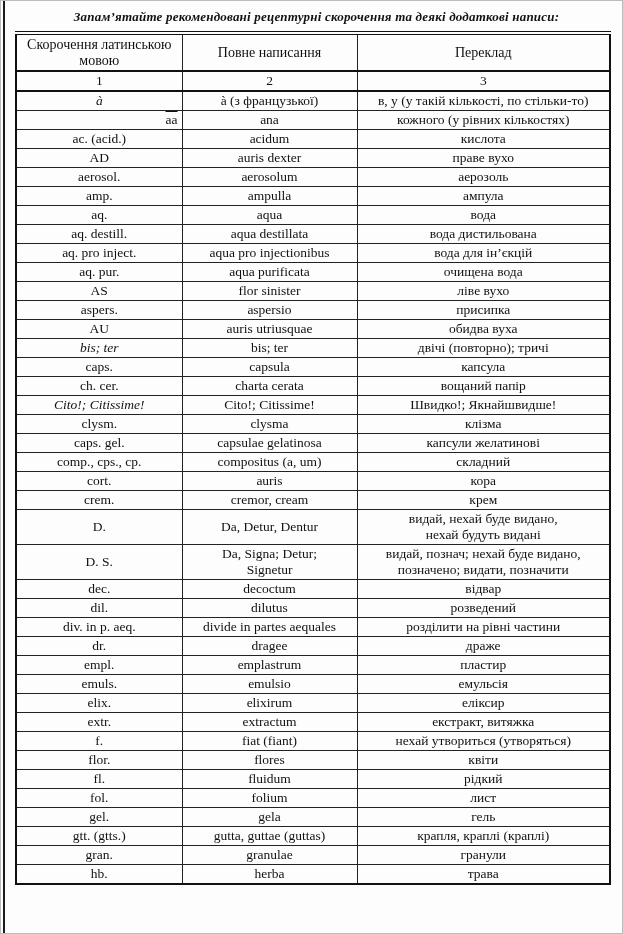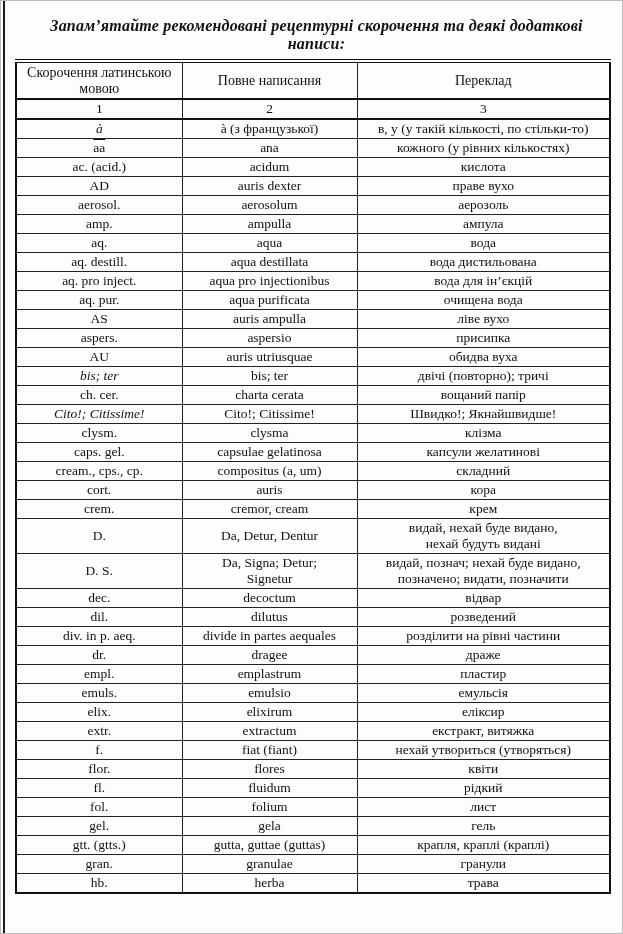--- a/index.html
+++ b/index.html
@@ -15,23 +15,23 @@
     font-family: "Liberation Serif", "DejaVu Serif", serif;
     color: #111;
   }
   .scan-edge {
     position: absolute;
     left: 2px; top: 0;
     width: 2px; height: 100%;
     background: #1a1a1a;
   }
   .page-title {
-    margin: 16px 20px 6px 30px;
+    margin: 8px 20px 6px 30px;
     text-align: center;
-    font-size: 16px;
+    font-size: 13px;
     font-weight: bold;
     font-style: italic;
     letter-spacing: 0.2px;
   }
   table.abbr-table {
     margin-left: 14px;
     width: 594px;
     border-collapse: collapse;
     table-layout: fixed;
     border: 2px solid #111;
@@ -55,21 +55,21 @@
     height: 38px;
     border-bottom: 2px solid #111;
     font-size: 14px;
   }
   thead tr.numbers-row th {
     height: 17px;
     border-bottom: 2px solid #111;
   }
   tbody td { height: 17px; }
   .style-italic { font-style: italic; }
-  .style-overline { text-decoration: overline; }
+  .style-overline { text-decoration: overline; text-align: right; }
 </style>
 </head>
 <body>
 
 <div class="page">
   <div class="scan-edge"></div>
 
   <div class="page-title">Запам’ятайте рекомендовані рецептурні скорочення та деякі додаткові написи:</div>
 
   <table class="abbr-table">
@@ -147,21 +147,21 @@
     </tr>
 
     <tr>
       <td>aq. pur.</td>
       <td>aqua purificata</td>
       <td>очищена вода</td>
     </tr>
 
     <tr>
       <td>AS</td>
-      <td>auris ampulla</td>
+      <td>flor sinister</td>
       <td>ліве вухо</td>
     </tr>
 
     <tr>
       <td>aspers.</td>
       <td>aspersio</td>
       <td>присипка</td>
     </tr>
 
     <tr>
@@ -170,20 +170,25 @@
       <td>обидва вуха</td>
     </tr>
 
     <tr>
       <td class="style-italic">bis; ter</td>
       <td>bis; ter</td>
       <td>двічі (повторно); тричі</td>
     </tr>
 
 
+    <tr>
+      <td>caps.</td>
+      <td>capsula</td>
+      <td>капсула</td>
+    </tr>
 
 
     <tr>
       <td>ch. cer.</td>
       <td>charta cerata</td>
       <td>вощаний папір</td>
     </tr>
 
     <tr>
       <td class="style-italic">Cito!; Citissime!</td>
@@ -197,21 +202,21 @@
       <td>клізма</td>
     </tr>
 
     <tr>
       <td>caps. gel.</td>
       <td>capsulae gelatinosa</td>
       <td>капсули желатинові</td>
     </tr>
 
     <tr>
-      <td>cream., cps., cp.</td>
+      <td>comp., cps., cp.</td>
       <td>compositus (a, um)</td>
       <td>складний</td>
     </tr>
 
     <tr>
       <td>cort.</td>
       <td>auris</td>
       <td>кора</td>
     </tr>
 

